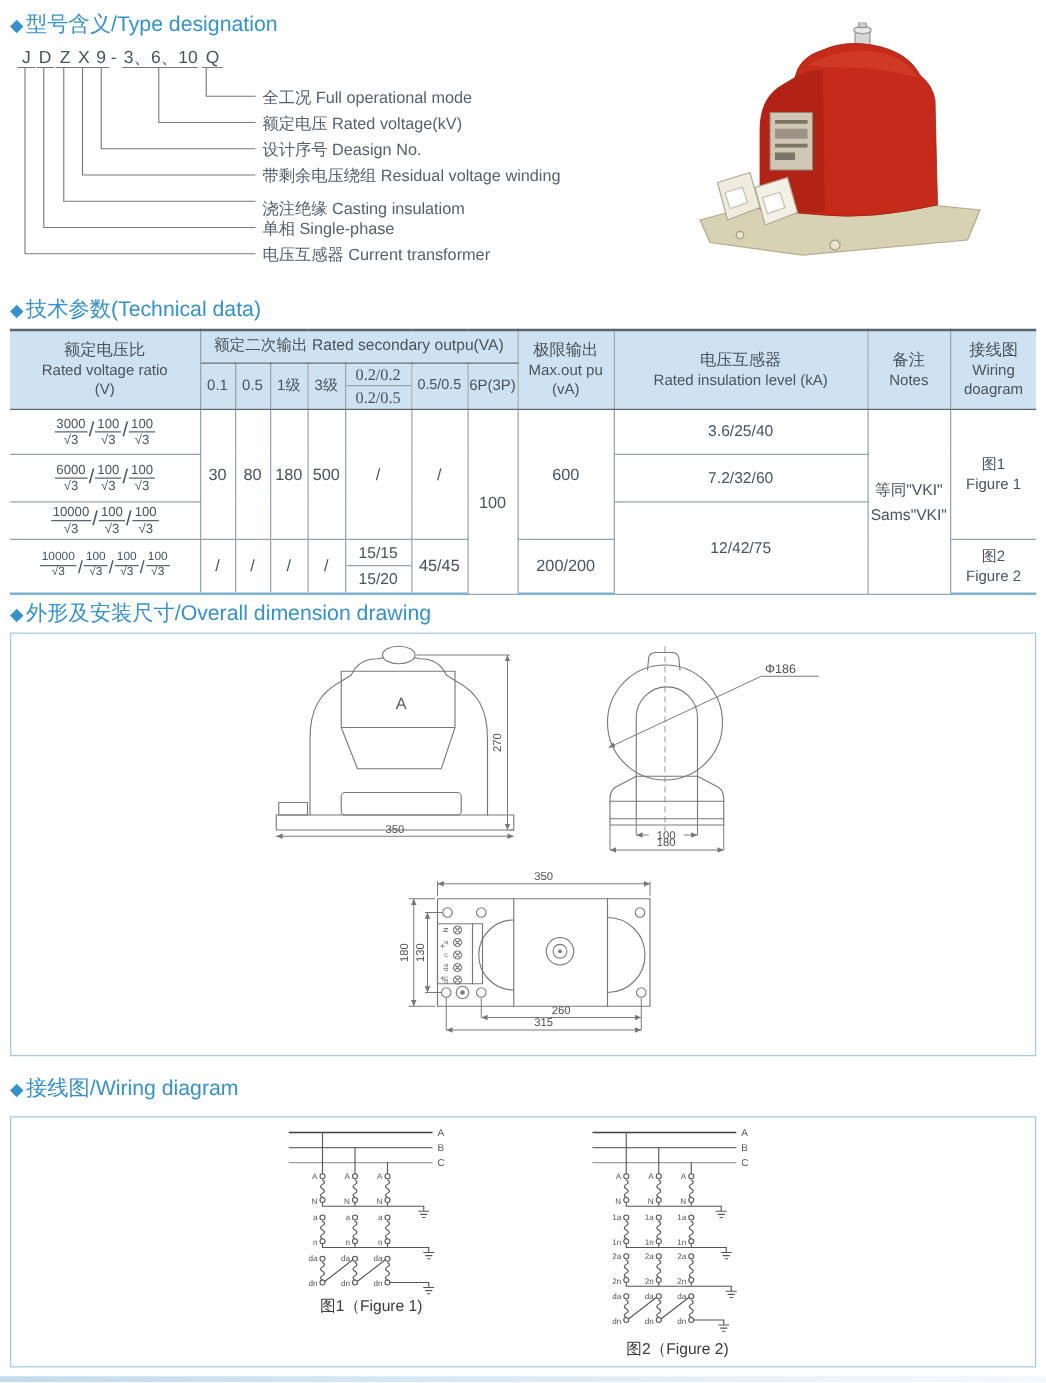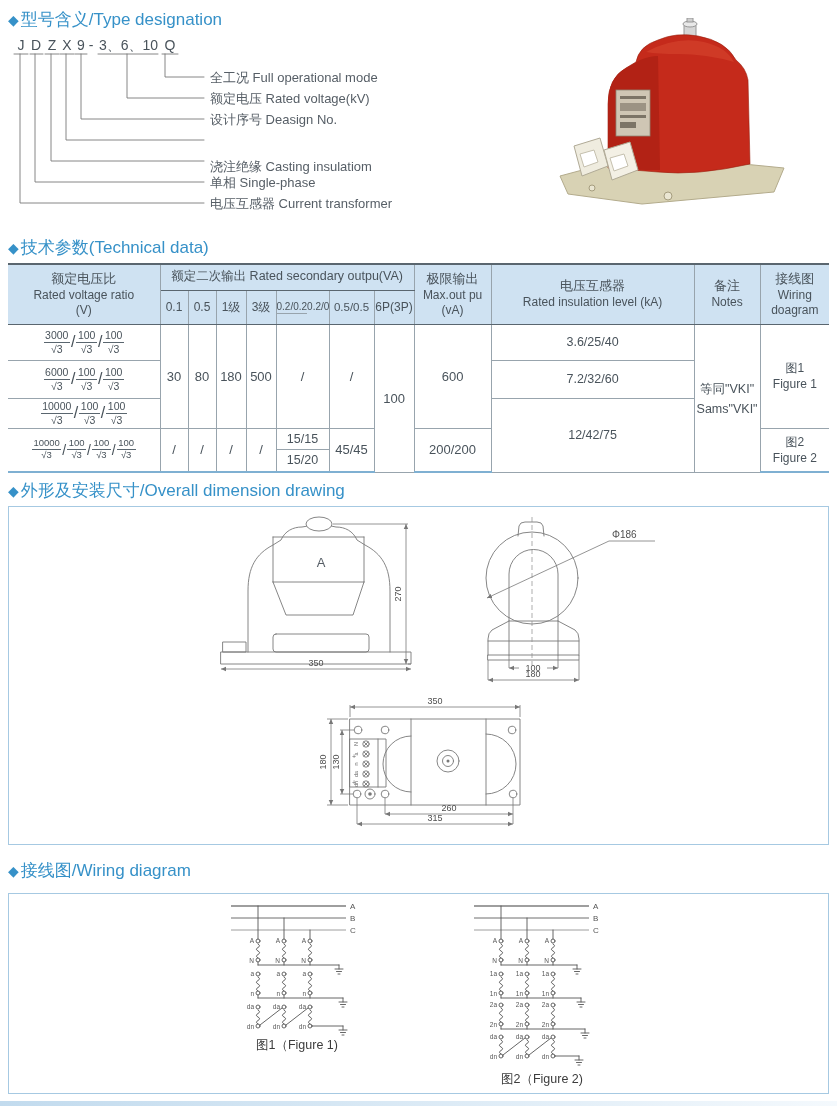--- a/index.html
+++ b/index.html
@@ -20,21 +20,21 @@
   .ttable th{background:#cfe2f2;font-weight:400;}
   .ttable th:first-child,.ttable td:first-child{border-left:none;}
   .ttable th:last-child,.ttable td:last-child{border-right:none;}
   .ttable thead th{border-bottom-color:#5a666f;}
   .ttable thead tr:first-child th{border-top:none;}
   .ttable tbody tr:last-child td{border-bottom:2px solid #7fb0d2;}
   .hz{font-size:13px;line-height:1.3;}
   .he{font-size:12px;line-height:1.25;}
   .cell{font-size:13px;}
   .cell-s{font-size:12.5px;}
-  .split-h{display:flex;font-size:10px;line-height:1.35;}
+  .split-h{display:flex;flex-direction:column;font-size:13px;line-height:1.35;font-family:Liberation Serif, serif;}
   .split-h .a{border-bottom:1px solid #98a4ad;}
   .split-c{display:flex;flex-direction:column;font-size:12.5px;line-height:1.6;}
   .split-c .a{border-bottom:1px solid #98a4ad;}
   .notes div{margin:4px 0;font-size:12.5px;}
   .figcell div{font-size:12px;line-height:1.35;}
   .frac{display:inline-flex;flex-direction:column;align-items:center;vertical-align:middle;
         font-size:10.5px;line-height:1.15;color:#49535b;}
   .frac .n{border-bottom:1px solid #5a666f;padding:0 1.5px;}
   .fsl{display:inline-block;vertical-align:middle;font-size:16px;color:#49535b;margin:0 1px;}
   .ratio-sm .frac{font-size:9.5px;}
@@ -78,20 +78,21 @@
       <text class="code-ch" x="73" y="14" text-anchor="middle">9</text>
       <text class="code-ch" x="83" y="14" text-anchor="middle">-</text>
       <text class="code-ch" x="91" y="14">3、6、10</text>
       <text class="code-ch" x="162" y="14" text-anchor="middle">Q</text>
       <path class="ln" d="M6,18H20 M22,18H35 M37,18H51 M52,18H66 M67,18H79 M90,18H150 M154,18H170"></path>
       <path class="ln" d="M157,18V41H196 M119,18V62H196 M73,18V83H196 M58,18V104H196 M43,18V125H196 M27,18V146H196 M12,18V167H196"></path>
     </svg>
     <div class="td-label" style="top:33px;">全工况 Full operational mode</div>
     <div class="td-label" style="top:54px;">额定电压 Rated voltage(kV)</div>
     <div class="td-label" style="top:75px;">设计序号 Deasign No.</div>
+    <div class="td-label" style="top:96px;">带剩余电压绕组 Residual voltage winding</div>
     <div class="td-label" style="top:122px;text-align:center;">浇注绝缘 Casting insulatiom</div>
     <div class="td-label" style="top:138px;text-align:center;">单相 Single-phase</div>
     <div class="td-label" style="top:159px;">电压互感器 Current transformer</div>
   </div>
 
   <svg class="photo" width="266" height="192" viewBox="0 0 266 192">
     <polygon points="14,158 96,136 238,150 228,174 96,186 22,176" fill="#d8d2b4" stroke="#b3ab8c"></polygon>
     <rect x="138" y="6" width="12" height="16" rx="2" fill="#d6d6d6" stroke="#989898"></rect>
     <ellipse cx="144" cy="6" rx="7" ry="3" fill="#e9e9e9" stroke="#989898"></ellipse>
     <rect x="141" y="0" width="6" height="4" fill="#cfcfcf" stroke="#989898"></rect>

